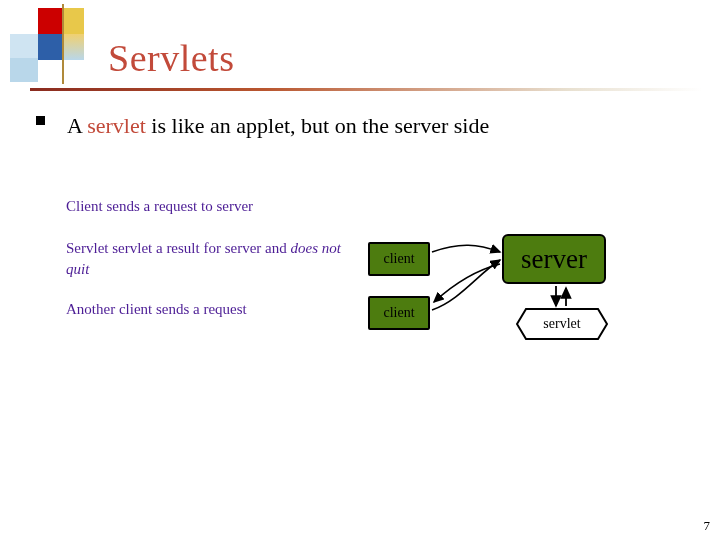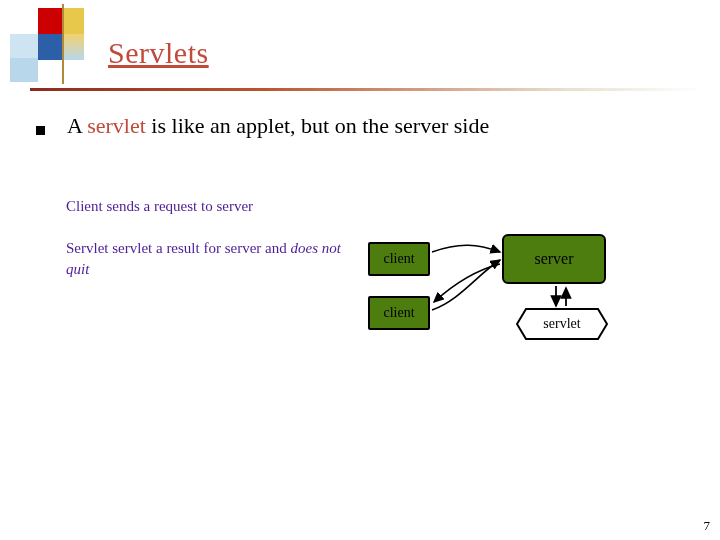--- a/index.html
+++ b/index.html
@@ -38,42 +38,41 @@
     left: 62px; top: 4px;
     width: 2px; height: 80px;
     background: #b08a3a;
   }
 
   
   .title {
     position: absolute;
     left: 108px;
     top: 36px;
-    font-size: 30px;
+    font-size: 38px;
     color: #c24a3a;
     letter-spacing: 0.5px;
-    text-decoration: underline;
   }
   .title-rule {
     position: absolute;
     left: 30px;
     top: 88px;
     width: 672px;
     height: 3px;
     background: linear-gradient(90deg, #8a2b1f 0%, #b9562f 35%, #e8e0d0 80%, #ffffff 100%);
   }
 
   
   .bullet-row {
     position: absolute;
     left: 36px;
     top: 112px;
     width: 640px;
     display: flex;
-    align-items: flex-end;
+    align-items: center;
   }
   .bullet-marker {
     width: 9px;
     height: 9px;
     background: #000;
     margin-right: 22px;
     position: relative;
     top: -5px;
     flex: 0 0 auto;
   }
@@ -110,21 +109,21 @@
     position: absolute;
     border: 2px solid #000;
     background: #4d7c0f;
     display: flex;
     align-items: center;
     justify-content: center;
     box-sizing: border-box;
   }
   .client1 { left: 8px;  top: 12px; width: 62px; height: 34px; font-size: 14px; border-radius: 2px; }
   .client2 { left: 8px;  top: 66px; width: 62px; height: 34px; font-size: 14px; border-radius: 2px; }
-  .server  { left: 142px; top: 4px; width: 104px; height: 50px; font-size: 16px; border-radius: 6px; }
+  .server  { left: 142px; top: 4px; width: 104px; height: 50px; font-size: 27px; border-radius: 6px; }
 
   .servlet-shape {
     position: absolute;
     left: 156px;
     top: 78px;
     width: 92px;
     height: 32px;
     font-size: 14px;
     display: flex;
     align-items: center;
@@ -165,20 +164,21 @@
 <div class="title-rule"></div>
 
 <div class="bullet-row">
   <span class="bullet-marker"></span>
   <span class="bullet-text"><span>A </span><span class="kw-red">servlet</span><span> is like an applet, but on the server side</span></span>
 </div>
 
 <div class="seq">
   <div class="line">Client sends a request to server</div>
   <div class="line two-line"><span>Servlet servlet a result for server and </span><em>does not quit</em></div>
+  <div class="line">Another client sends a request</div>
 </div>
 
 <div class="diagram">
 
   <svg class="arrows" viewBox="0 0 268 130">
     <defs>
       <marker id="ah" markerWidth="7" markerHeight="7" refX="6" refY="3.2" orient="auto">
         <path d="M0,0 L7,3.2 L0,6.4 z" fill="#000"></path>
       </marker>
     </defs>

